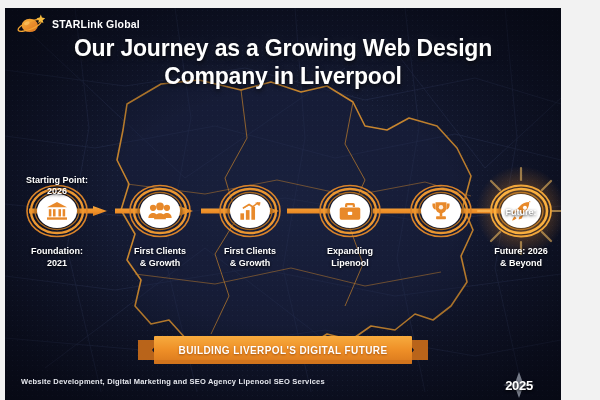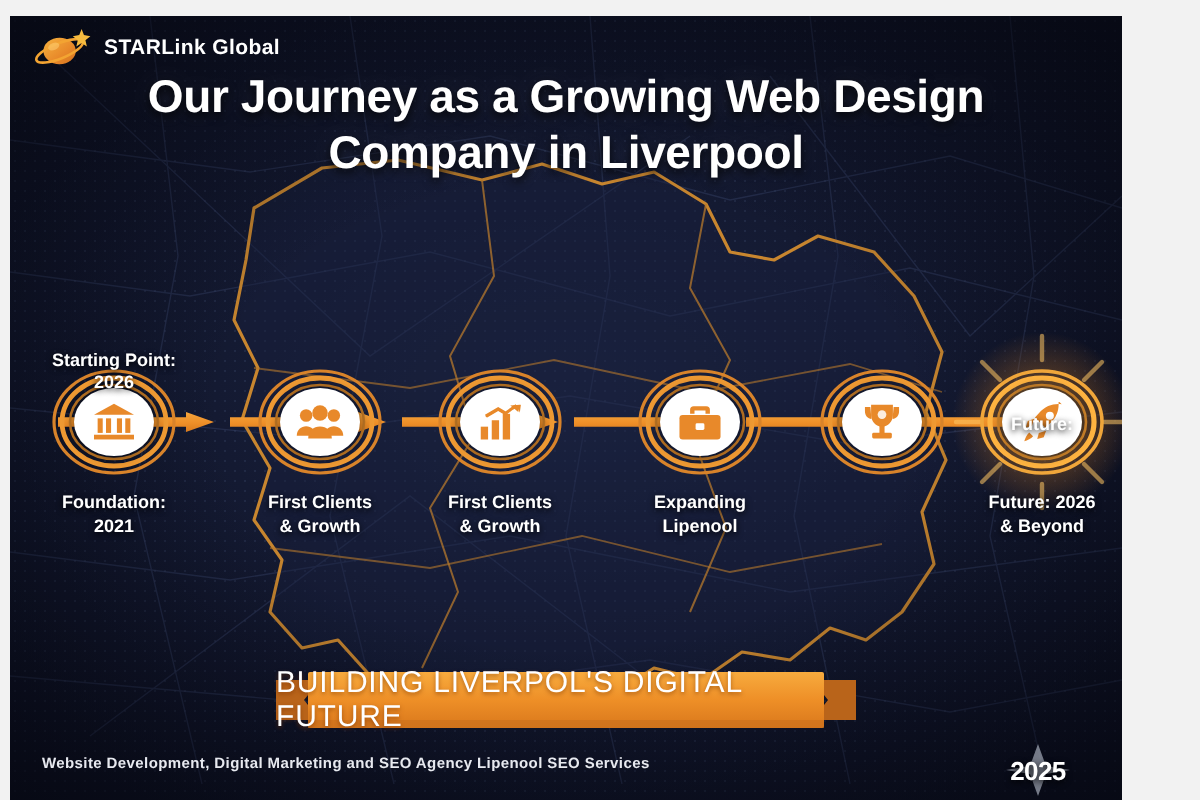--- a/index.html
+++ b/index.html
@@ -186,22 +186,22 @@
     top: 328px;
     z-index: 7;
   }
   .ribbon-text {
     position: absolute;
     left: 0; right: 0; top: 0; bottom: 0;
     display: flex;
     align-items: center;
     justify-content: center;
     color: #ffffff;
-    font-size: 15px;
-    font-weight: normal;
+    font-size: 10px;
+    font-weight: bold;
     letter-spacing: 0.4px;
     text-shadow: 0 1px 2px rgba(120,50,0,0.6);
     pointer-events: none;
   }
 
   
   .footer-text {
     position: absolute;
     left: 16px;
     top: 369px;

